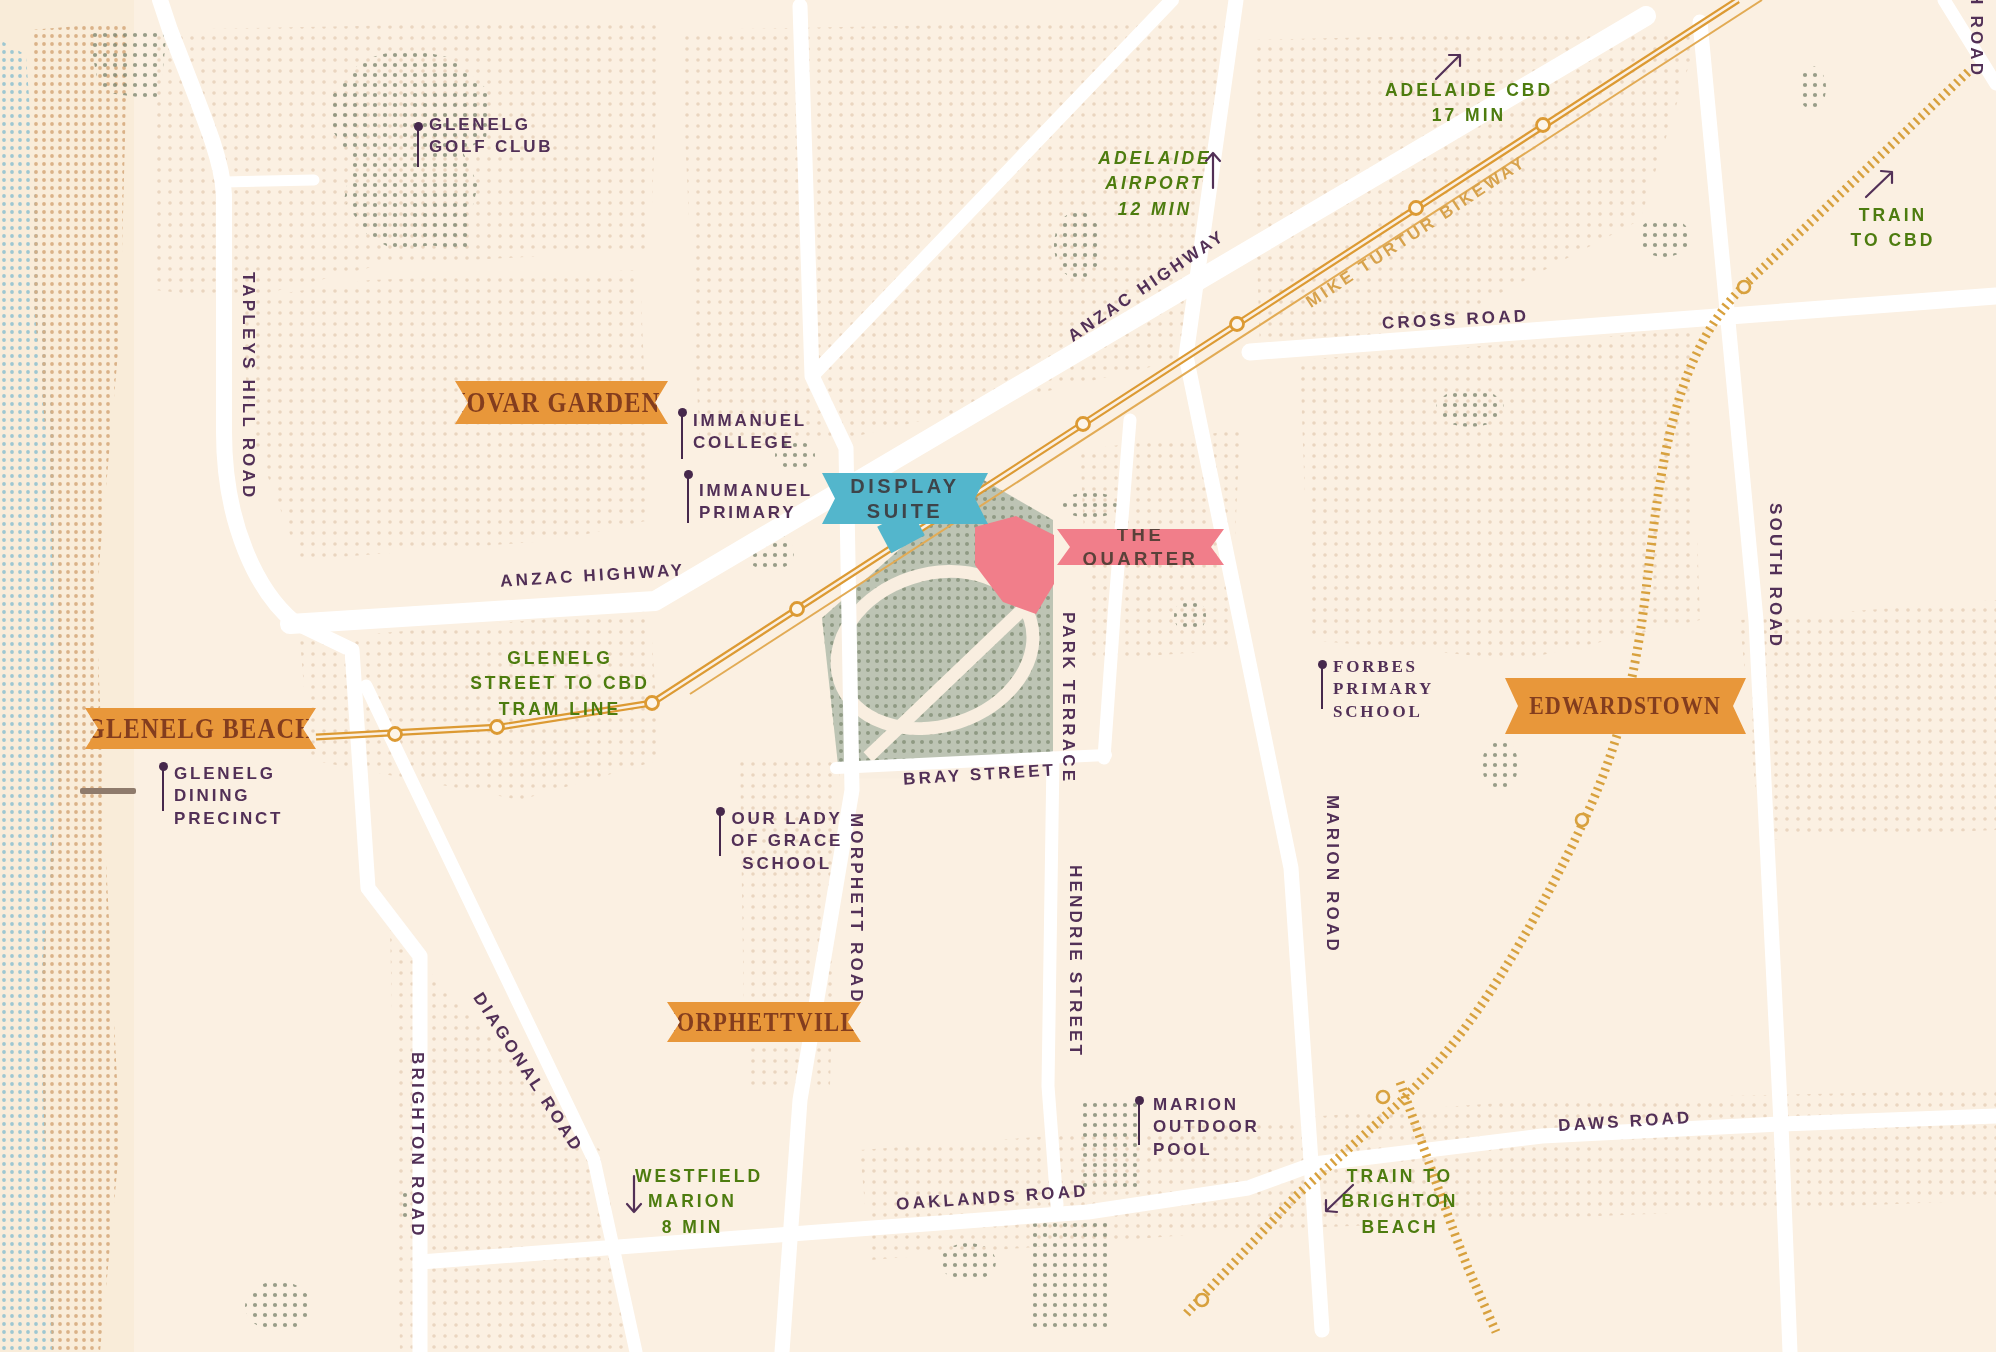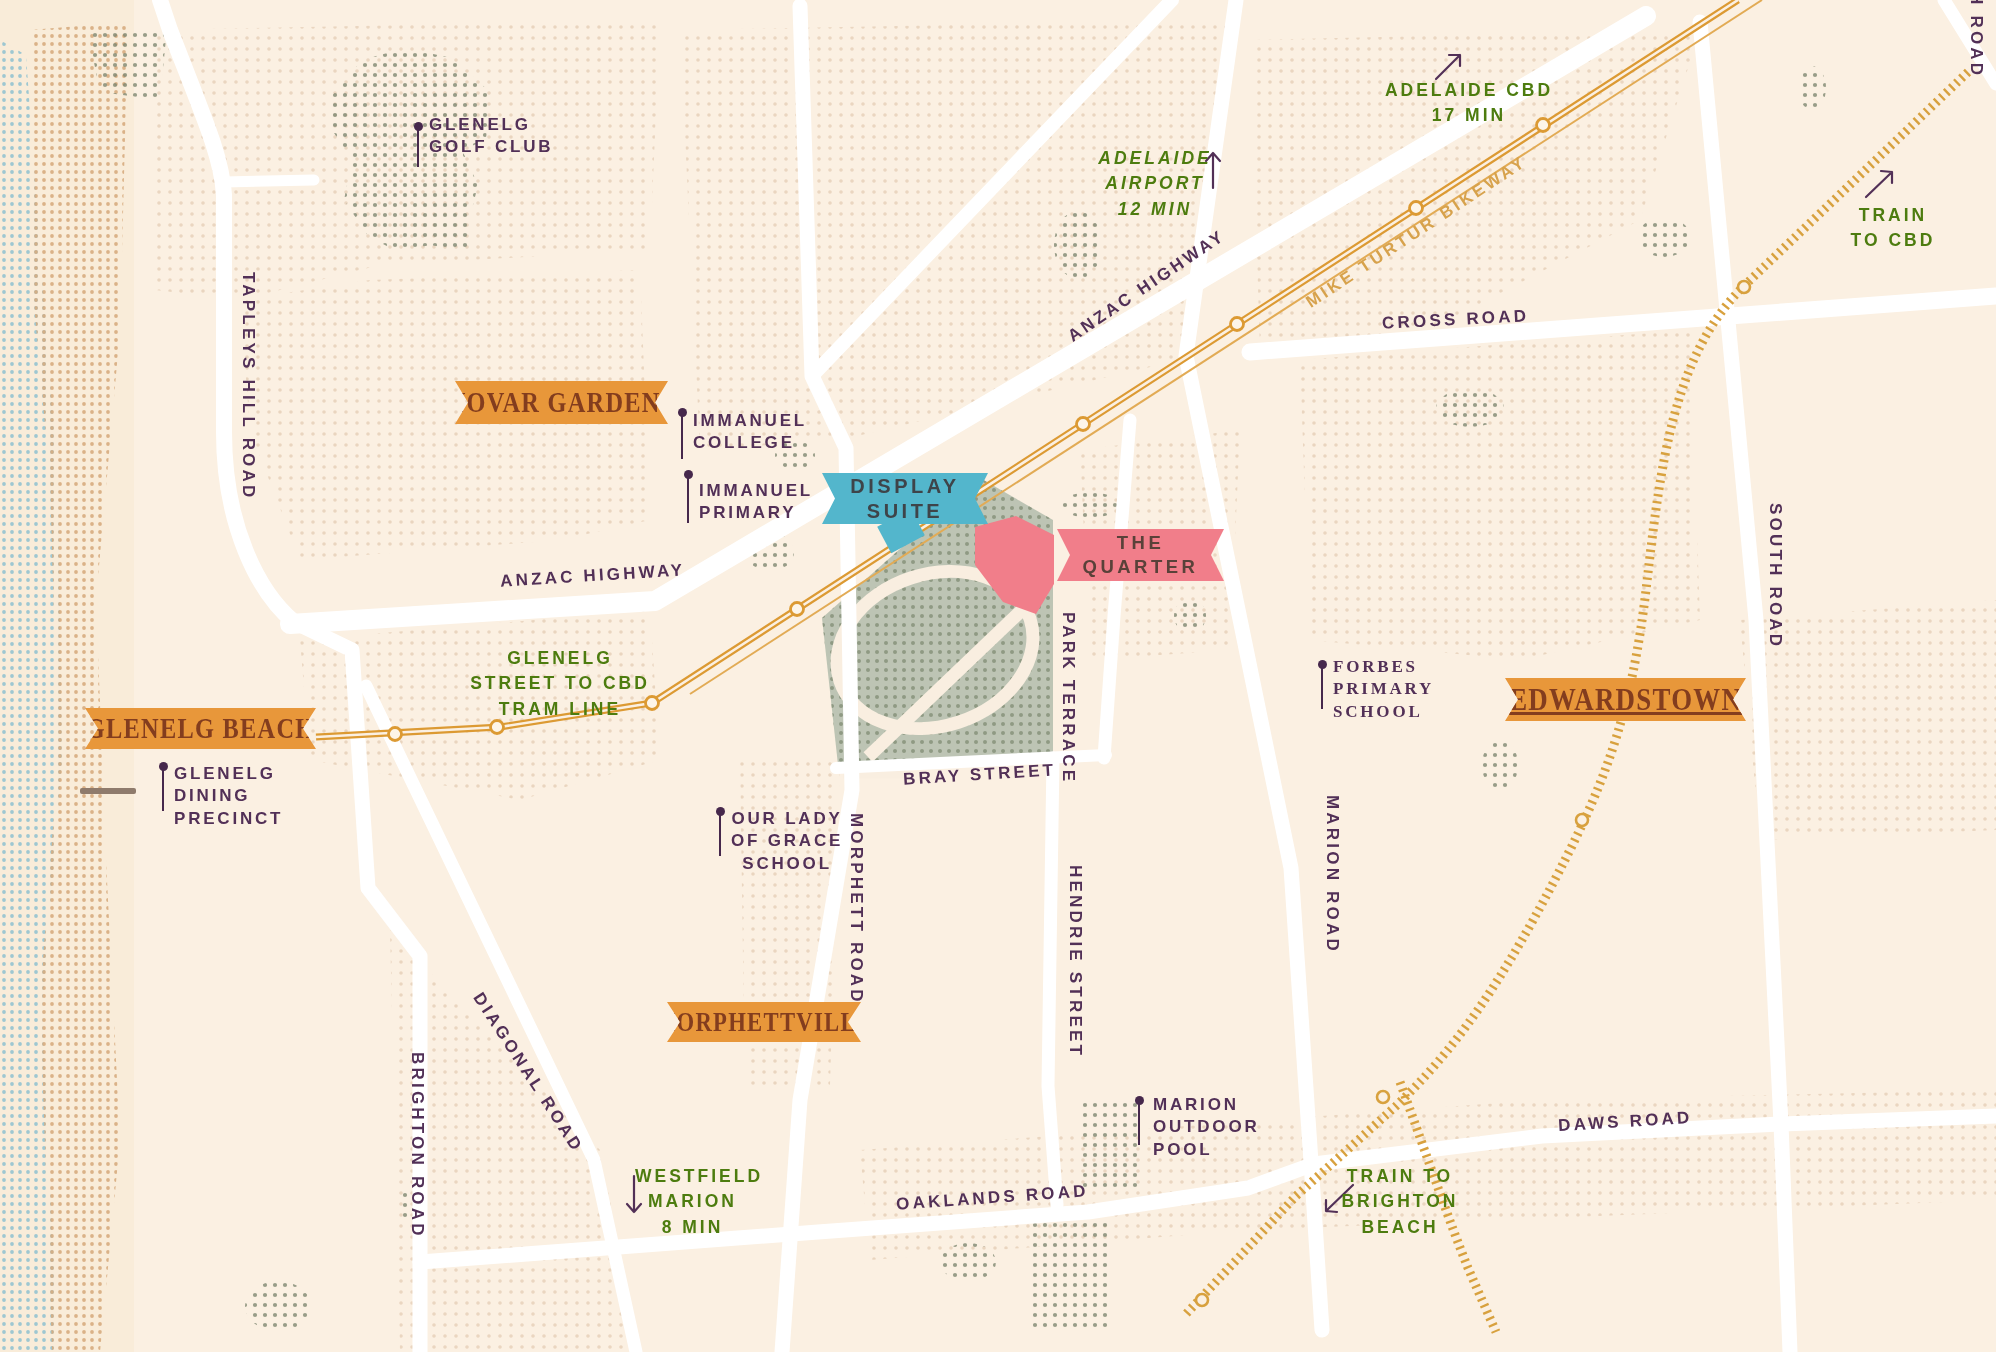--- a/index.html
+++ b/index.html
@@ -276,35 +276,35 @@
         <span>POOL</span>
       </div>
   </div>
 
   <div class="ribbon orange" style="left:455px;top:381px;width:213px;height:43px;font-size:29px;">
     <span class="rtxt">NOVAR GARDENS</span>
   </div>
   <div class="ribbon orange" style="left:85px;top:708px;width:231px;height:41px;font-size:29px;">
     <span class="rtxt">GLENELG BEACH</span>
   </div>
-  <div class="ribbon orange" style="left:1505px;top:678px;width:241px;height:43px;font-size:32px;text-decoration:underline;">
+  <div class="ribbon orange" style="left:1505px;top:678px;width:241px;height:56px;font-size:26px;">
     <span class="rtxt">EDWARDSTOWN</span>
   </div>
   <div class="ribbon orange" style="left:667px;top:1002px;width:194px;height:40px;font-size:27px;">
     <span class="rtxt">MORPHETTVILLE</span>
   </div>
 
   <div class="tail" style="left:882px;top:516px;width:38px;height:30px;transform:rotate(-28deg);"></div>
   <div class="ribbon teal" style="left:822px;top:473px;width:166px;height:51px;">
     <div class="rlines">
       <span>DISPLAY</span>
       <span>SUITE</span>
     </div>
   </div>
 
-  <div class="ribbon pink" style="left:1057px;top:529px;width:167px;height:52px;">
+  <div class="ribbon pink" style="left:1057px;top:529px;width:167px;height:36px;">
     <div class="rlines">
       <span>THE</span>
       <span>QUARTER</span>
     </div>
   </div>
 
 </div>
 
 </body></html>

